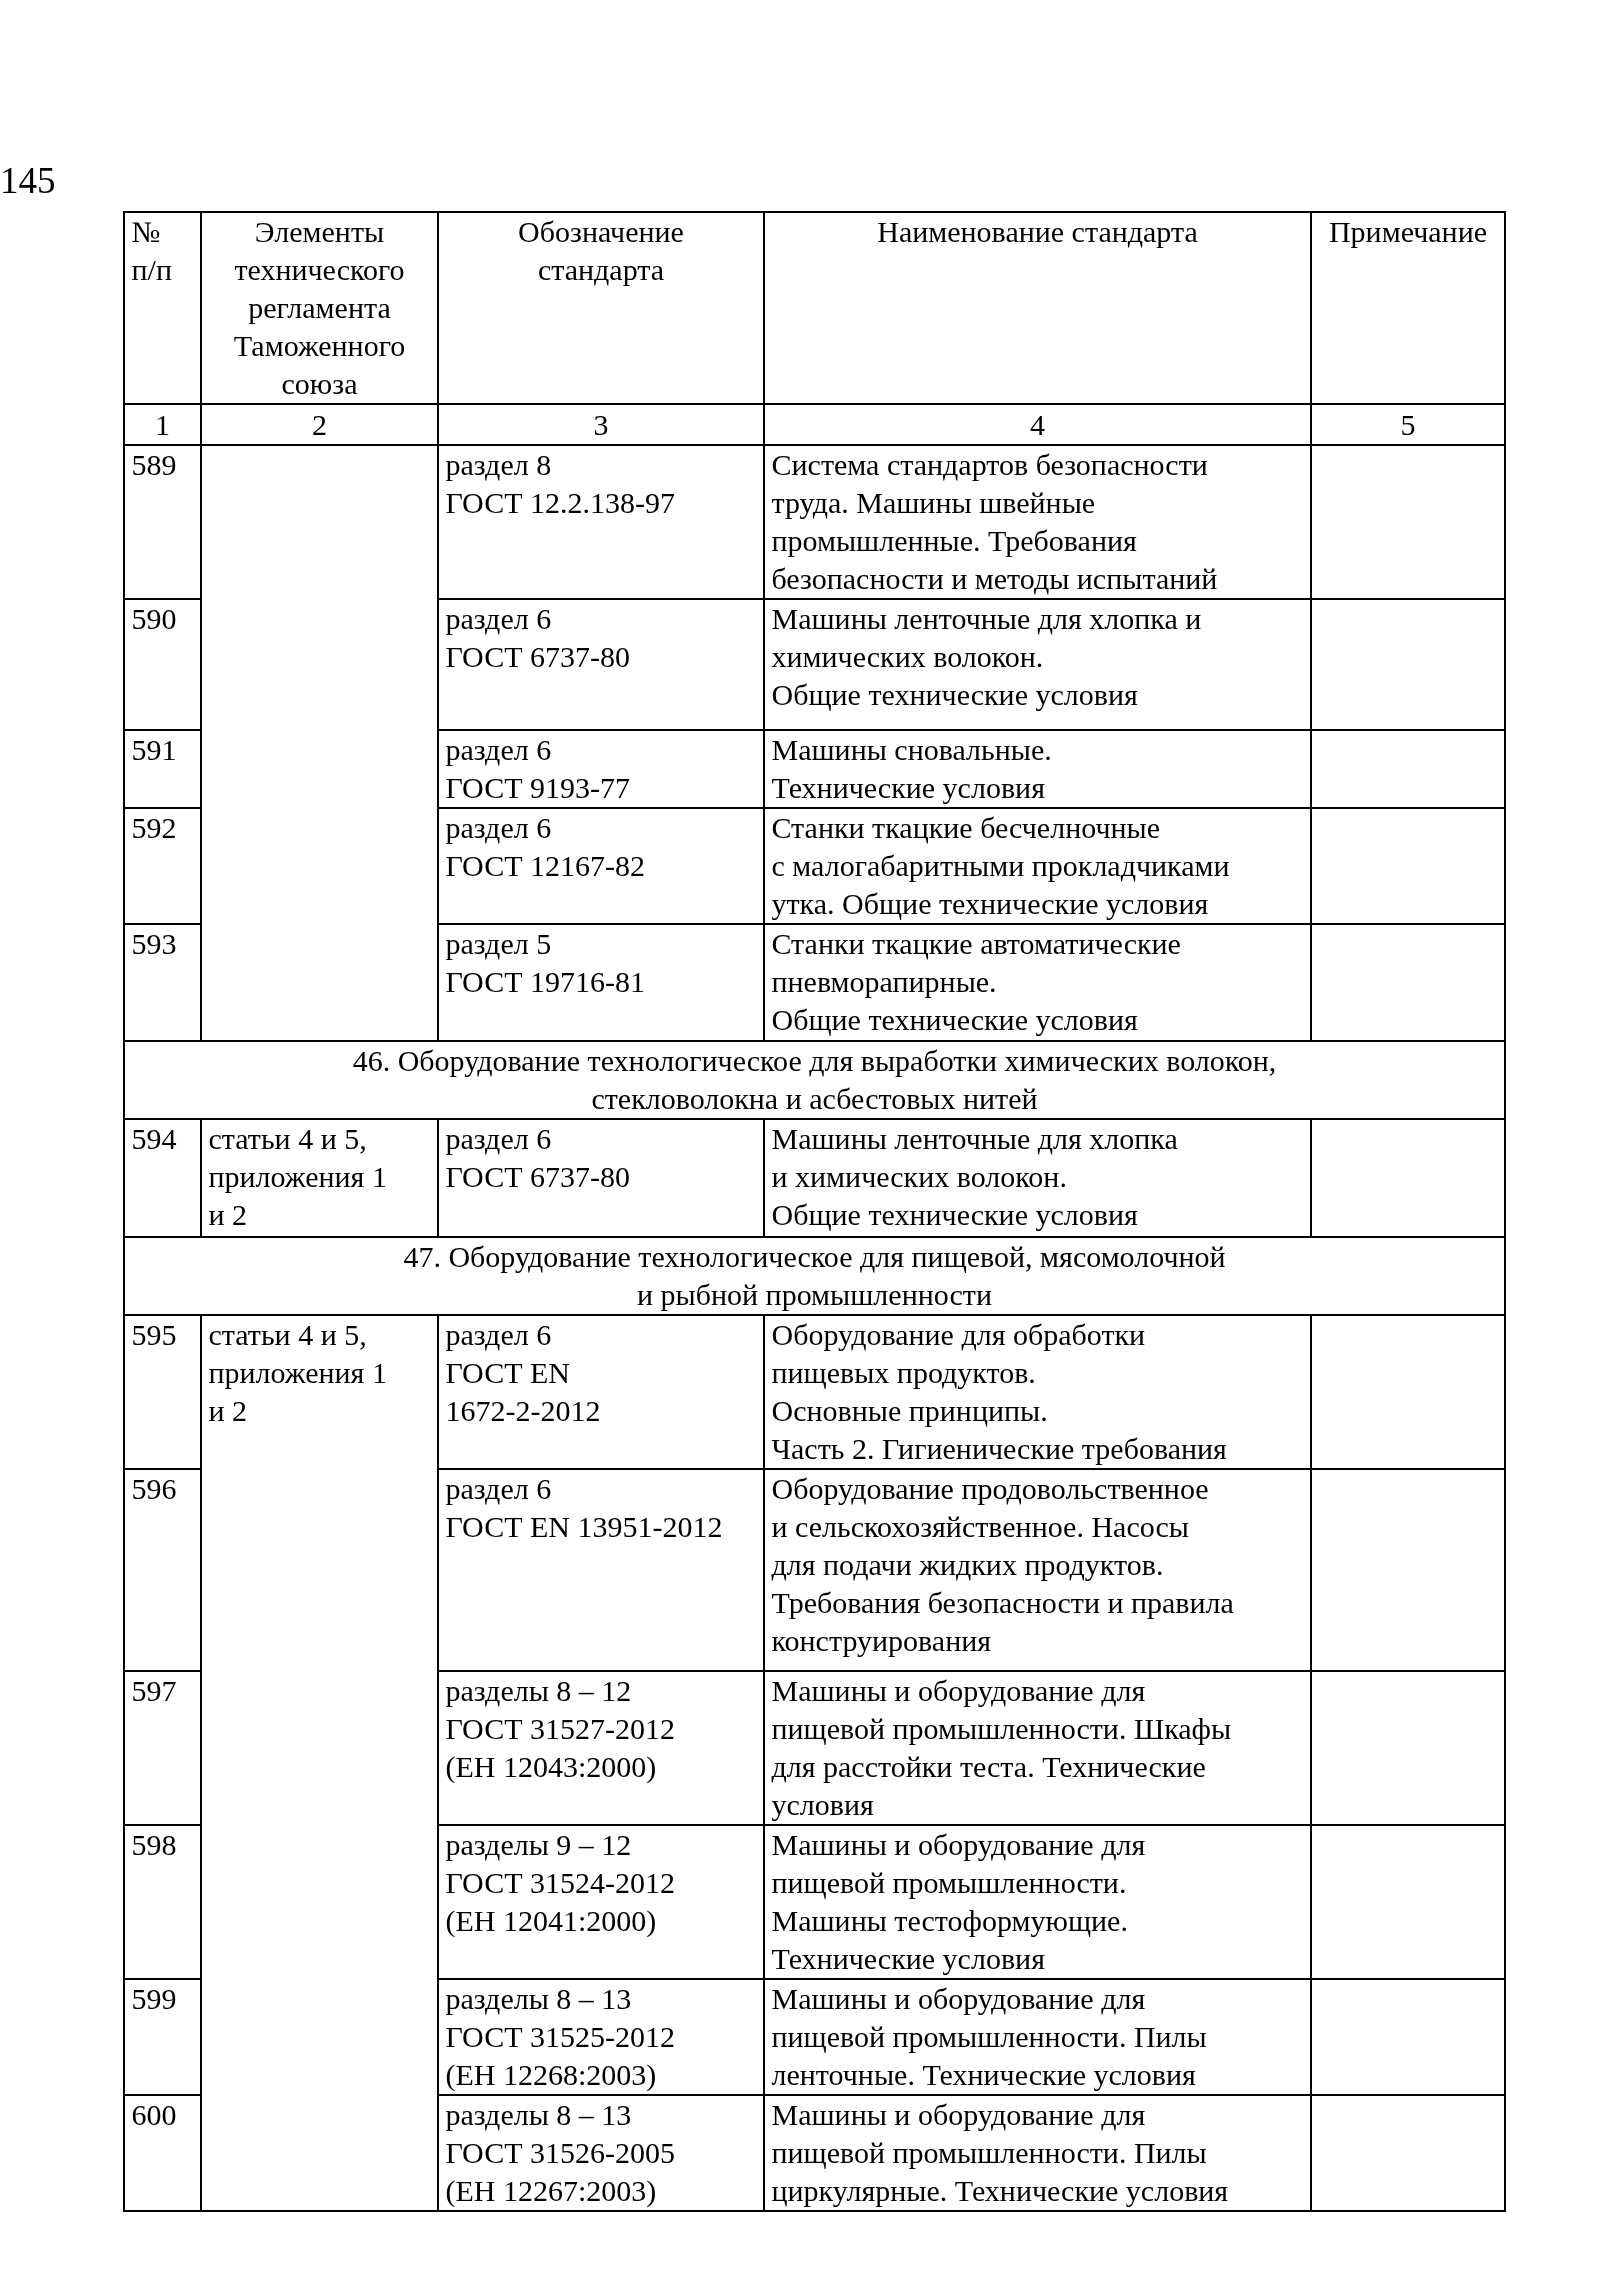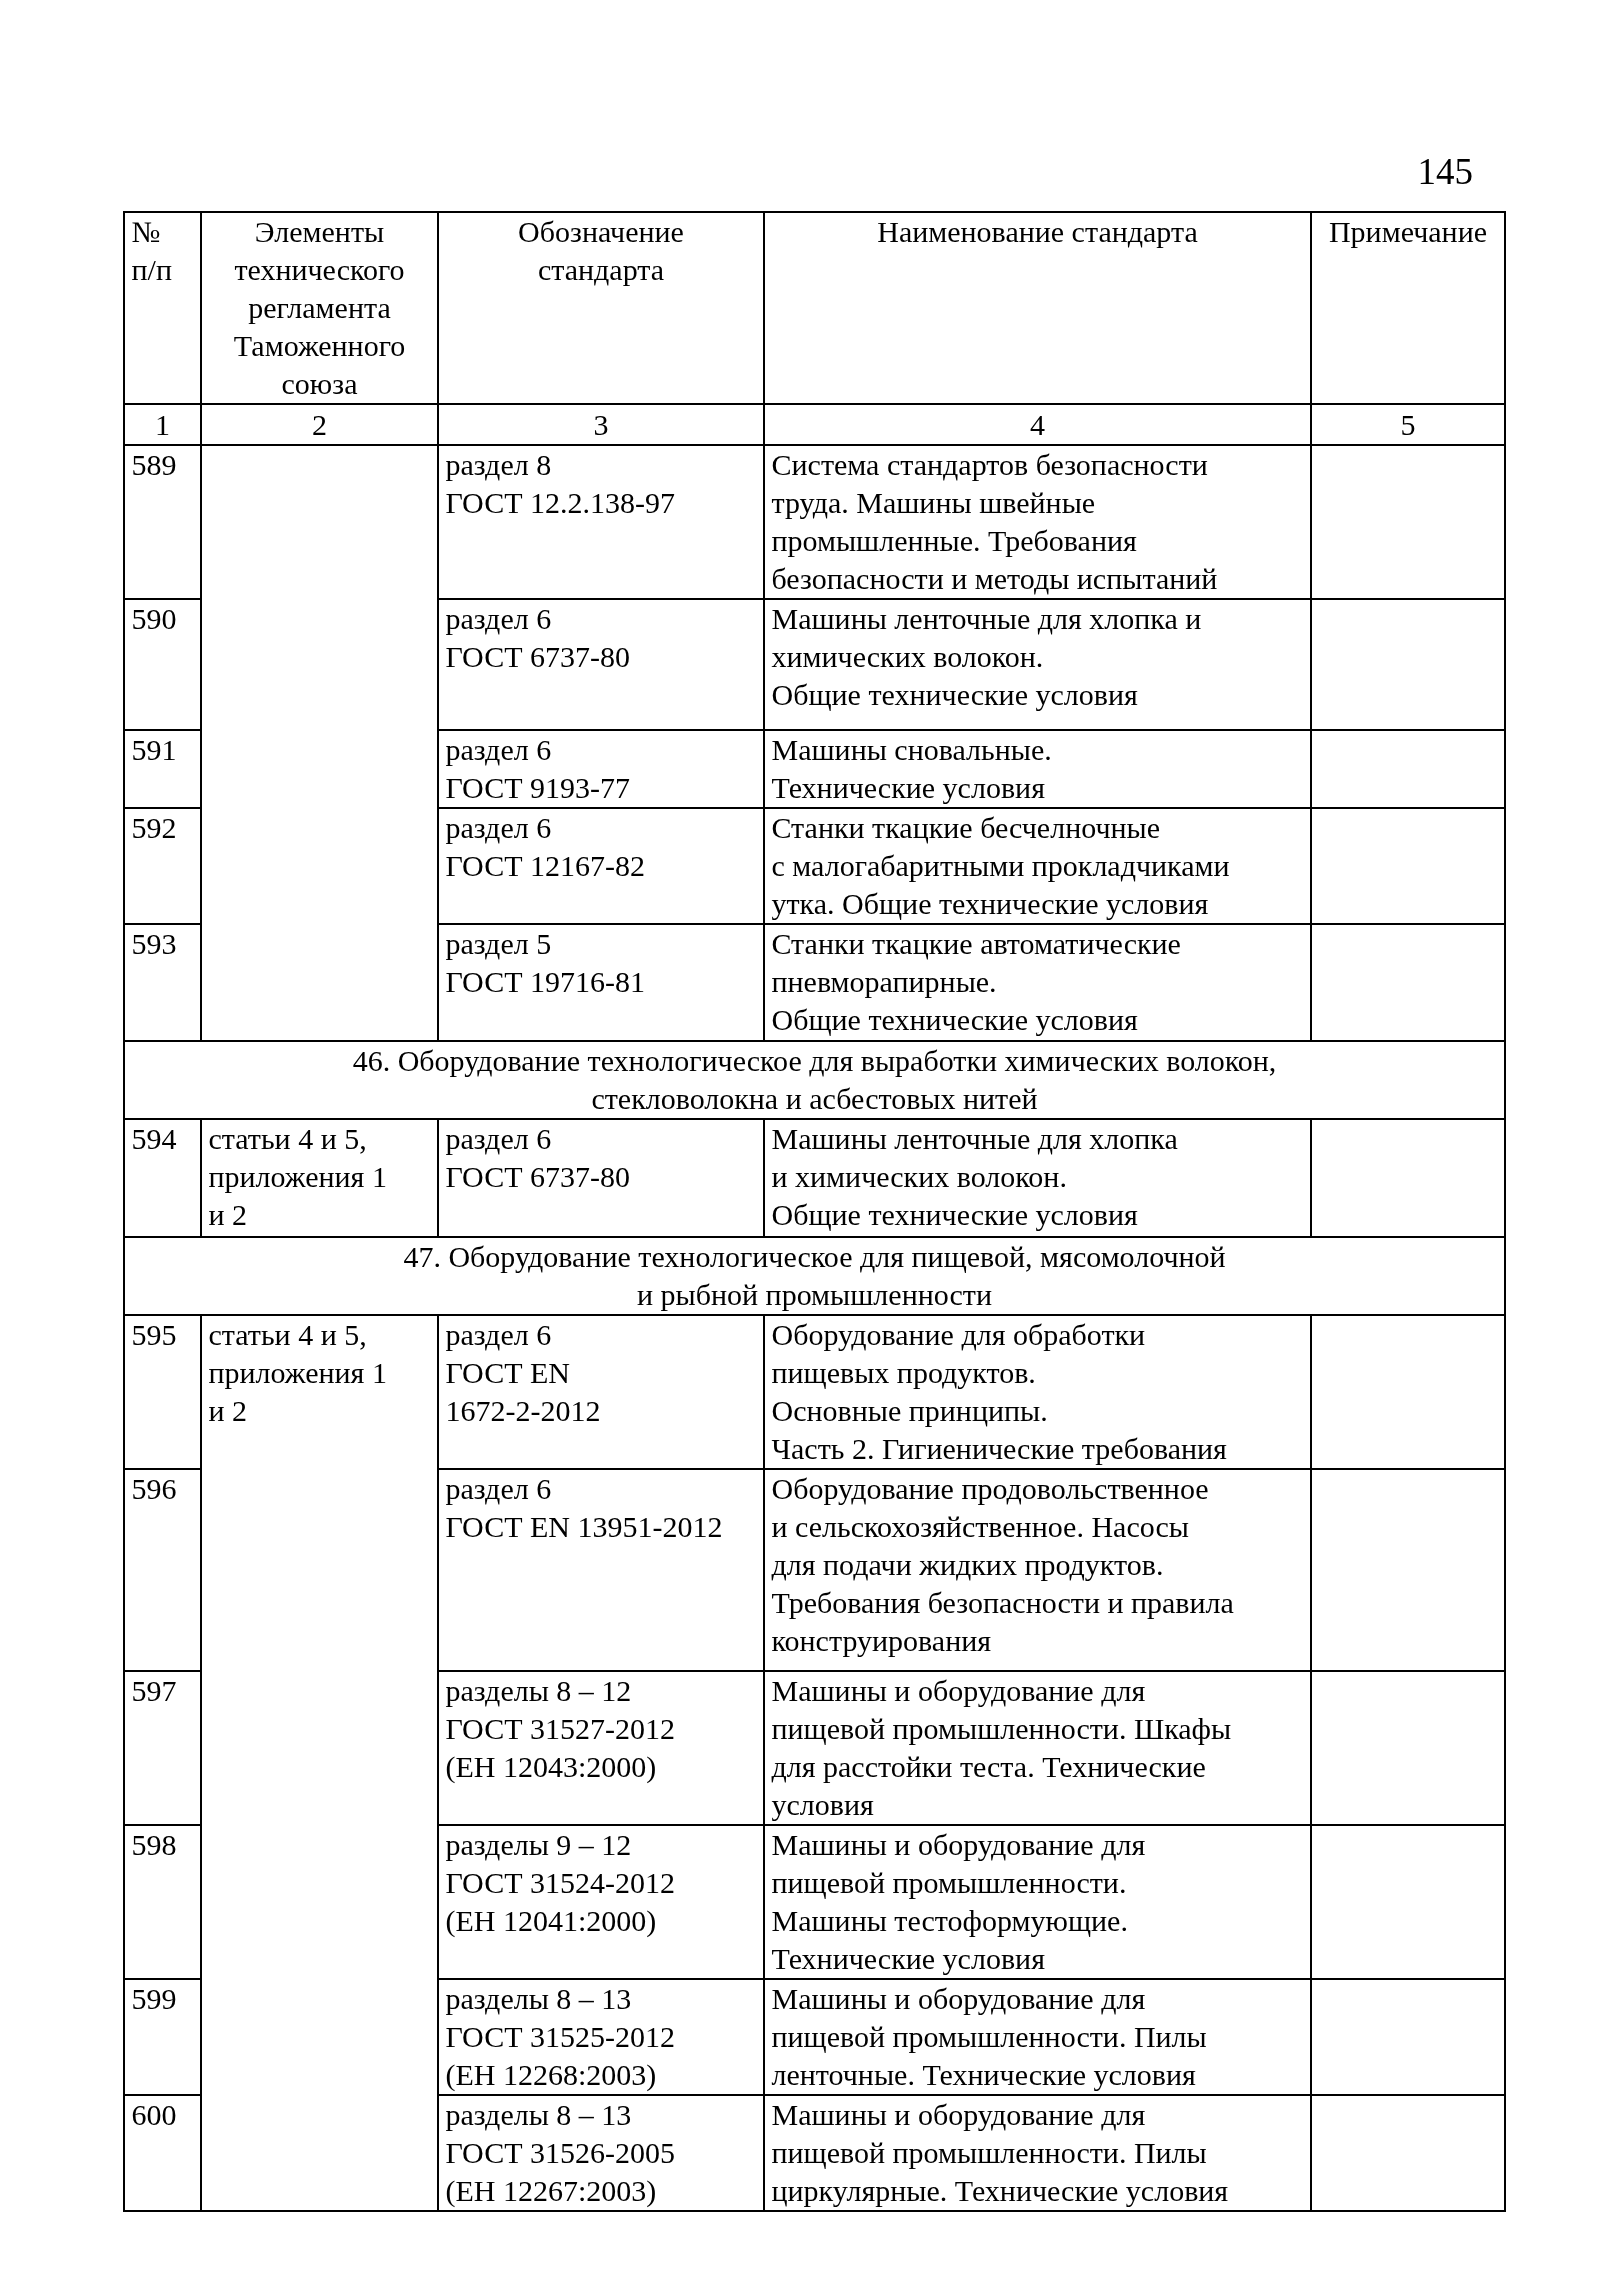--- a/index.html
+++ b/index.html
@@ -1,18 +1,18 @@
 <!DOCTYPE html>
 <html style="font-size:10.5px"><head>
 <meta charset="utf-8">
 <style>
   html, body { margin:0; padding:0; background:#ffffff; }
   body { width:1622px; height:2295px; position:relative; overflow:hidden;
          font-family:"Liberation Serif", "DejaVu Serif", serif; color:#000; }
-  .page-num { position:absolute; left:0; width:1473px; top:149px; text-align:right;
+  .page-num { position:absolute; left:0; width:1473px; top:158px; text-align:left;
               font-size:37px; line-height:46px; }
   table.gost { position:absolute; left:123px; top:211px; width:1381px;
                border-collapse:collapse; table-layout:fixed; }
   table.gost td, table.gost th { border:2px solid #000; vertical-align:top;
                font-size:30px; line-height:38px; font-weight:normal; padding:0 6.5px; 
                overflow:hidden; }
   table.gost th { text-align:center; }
   .c1 { width:77px; } .c2 { width:237px; } .c3 { width:326px; }
   .c4 { width:547px; } .c5 { width:194px; }
   tr.hdr th { height:166px; }

